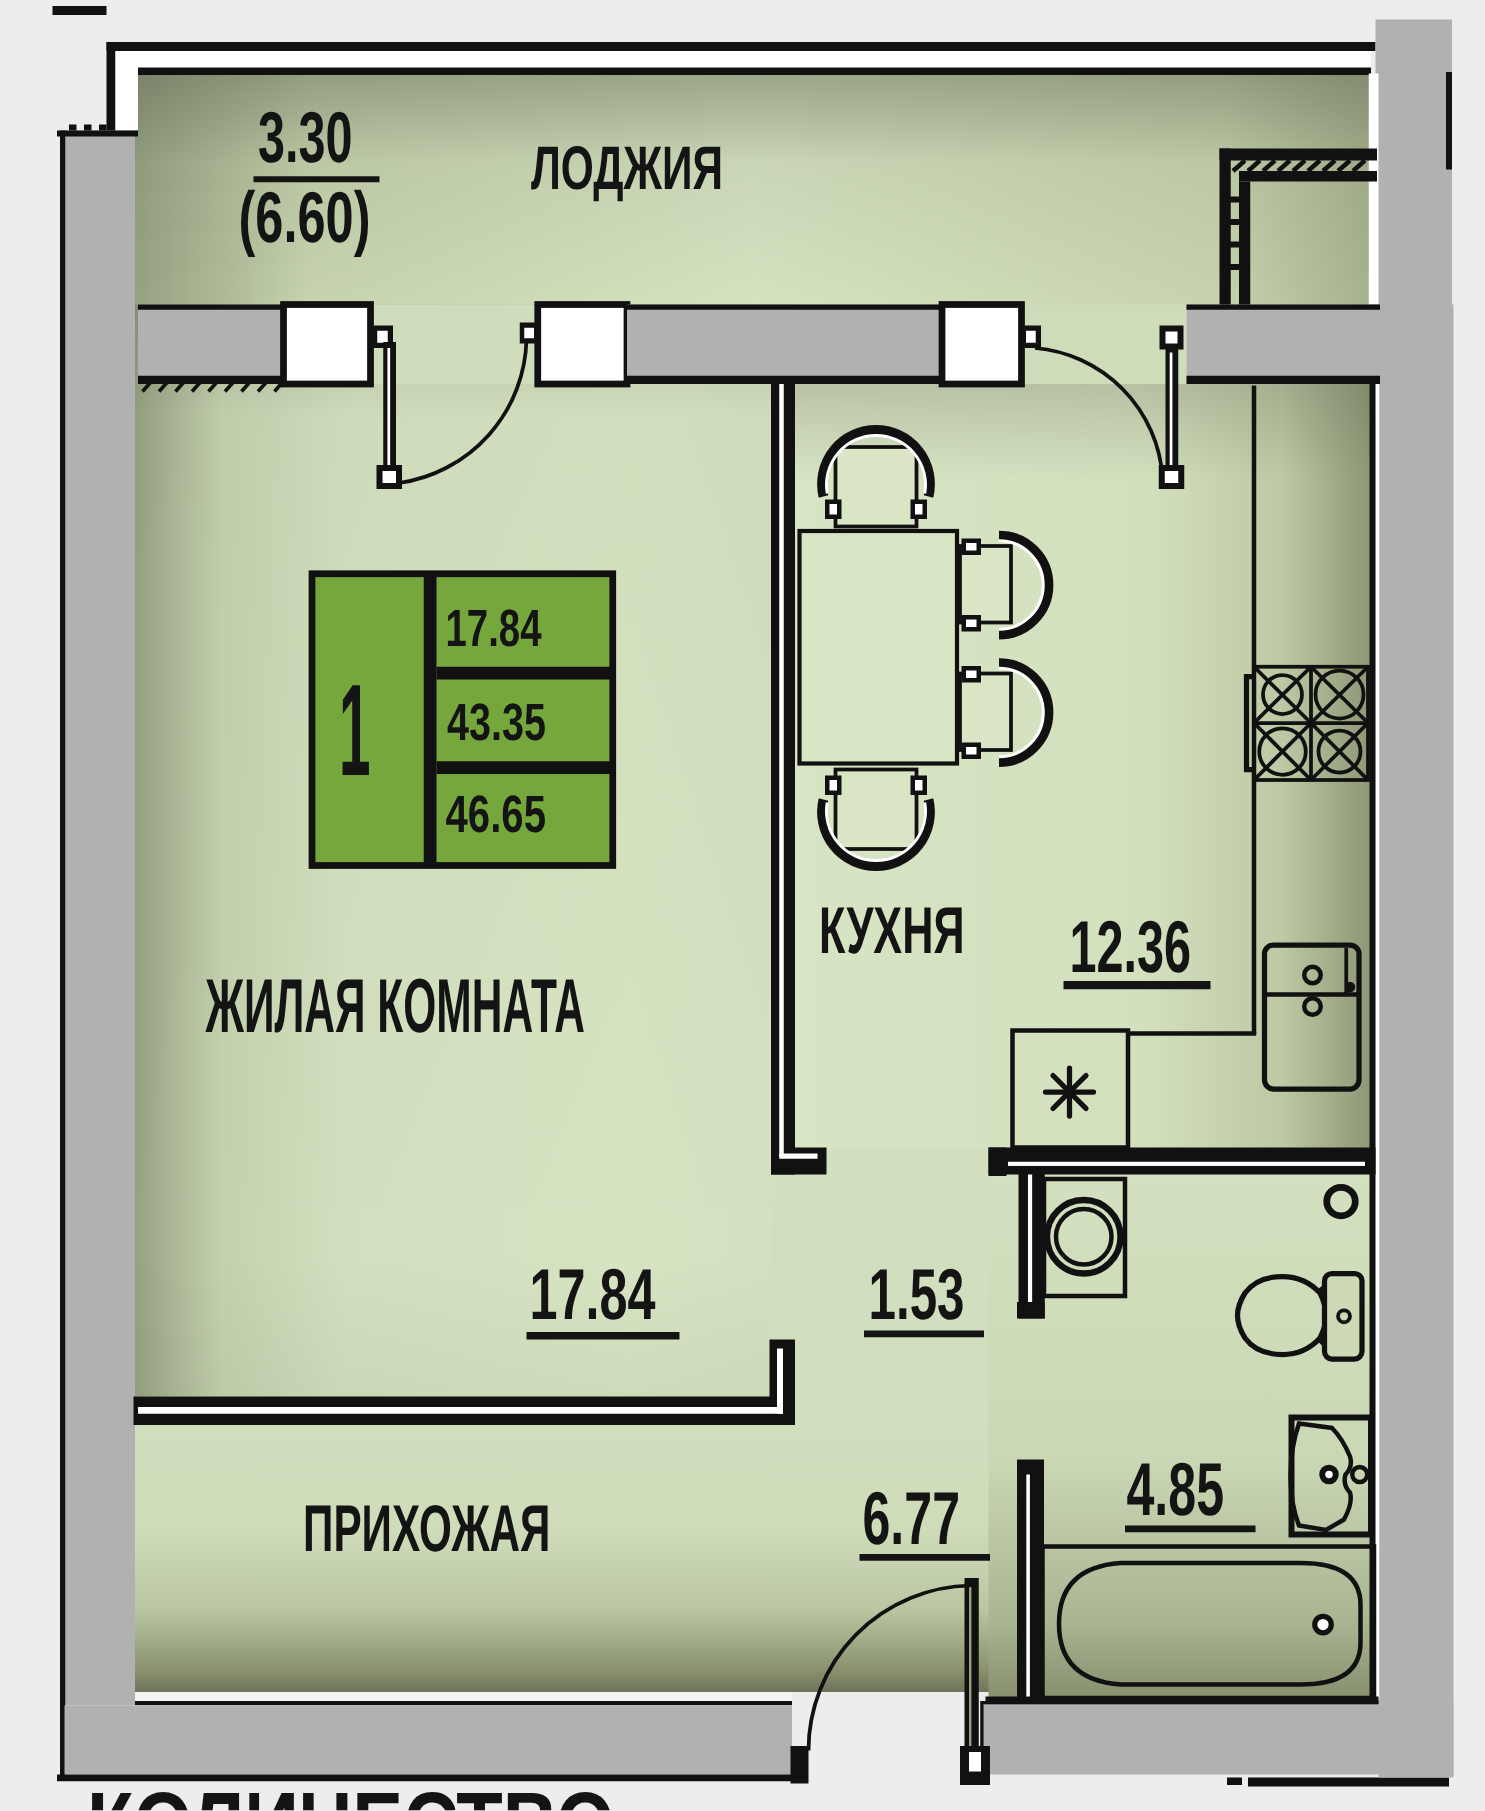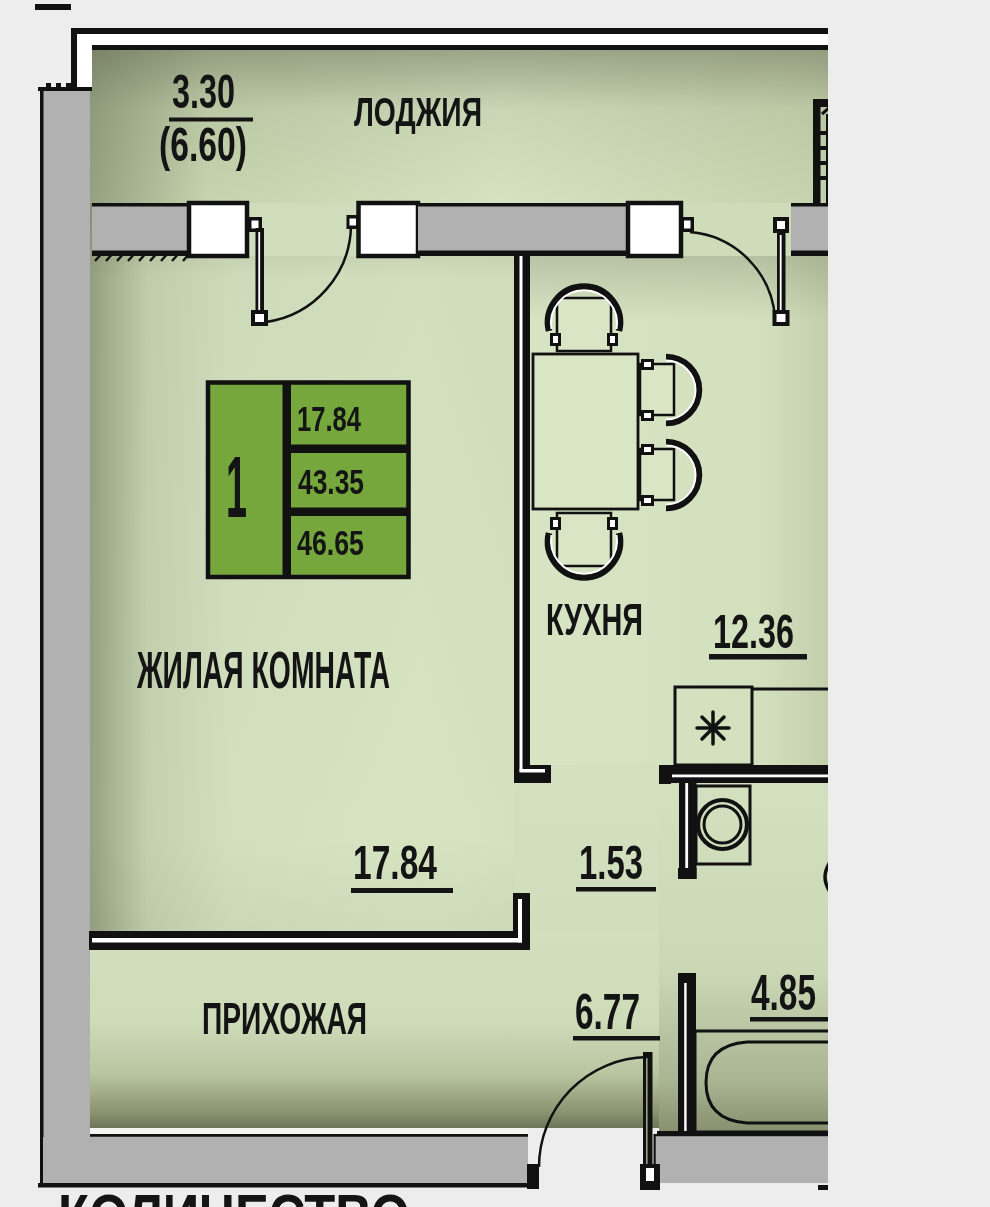--- a/index.html
+++ b/index.html
@@ -1,16 +1,16 @@
 <!DOCTYPE html>
 <html><head>
 <meta charset="utf-8">
 <style>
   html,body{margin:0;padding:0;background:#ededed;}
-  #plan{width:828px;height:1207px;position:relative;overflow:hidden;background:#ededed;}
+  #plan{width:990px;height:1207px;position:relative;overflow:hidden;background:#ededed;}
   svg{display:block;}
   text{font-family:"Liberation Sans",sans-serif;font-weight:bold;fill:#141414;}
 </style>
 </head>
 <body>
 <div id="plan">
 <svg width="990" height="1207" viewBox="0 0 990 1207">
 <defs>
   <linearGradient id="gLoggia" x1="0" y1="0" x2="1" y2="0">
     <stop offset="0" stop-color="#96a181"></stop>

